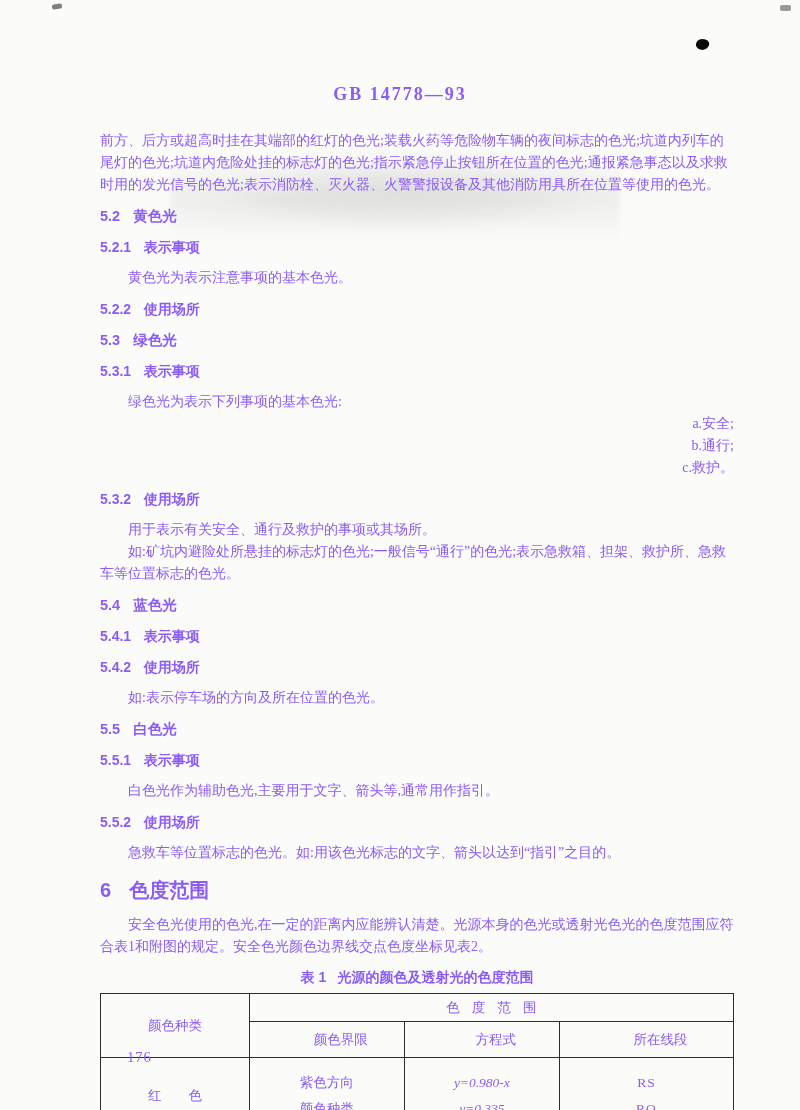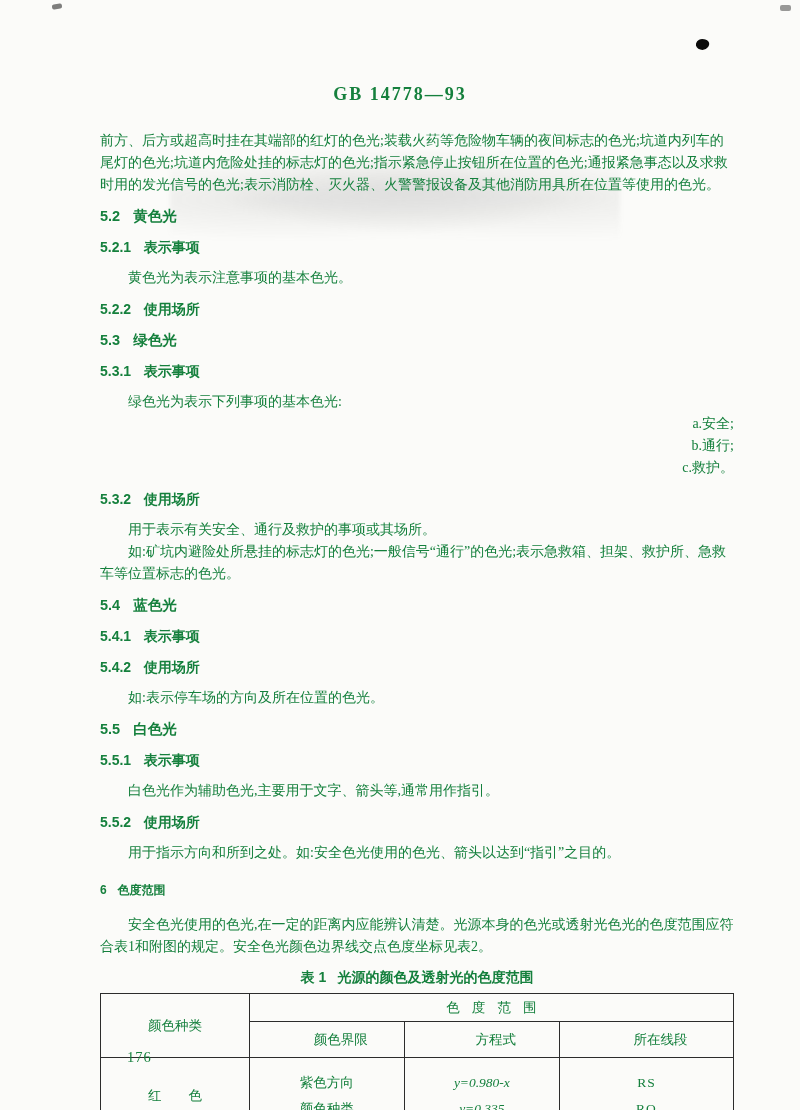--- a/index.html
+++ b/index.html
@@ -5,21 +5,21 @@
   html, body { margin:0; padding:0; }
   body {
     width:800px; height:1110px;
     background:#e9e9e7;
     font-family:"Liberation Serif", serif;
   }
   .page {
     position:relative;
     width:800px; height:1110px;
     background:#fbfbf9;
-    color:#15803d;
+    color:#8b5cf6;
     overflow:hidden;
   }
 
   
   .artifact-blot {
     position:absolute; top:39px; left:696px;
     width:13px; height:11px; background:#0b0b0b;
     border-radius:55% 40% 60% 45%;
     transform:rotate(14deg);
   }
@@ -61,21 +61,21 @@
     margin:9px 0;
     font-family:"Liberation Sans", sans-serif;
     font-weight:bold; font-size:14px; line-height:22px;
   }
   .h-sec { font-size:14.5px; }
   .h-sec .num, .h-sub .num { margin-right:0.9em; }
 
   .h-chapter {
     margin:14px 0 12px 0;
     font-family:"Liberation Sans", sans-serif;
-    font-weight:bold; font-size:12px; line-height:24px;
+    font-weight:bold; font-size:20px; line-height:24px;
   }
   .h-chapter .num { margin-right:0.9em; }
 
   .list-item { margin:0; padding-left:2em; line-height:22px;text-align:right; }
   .list-item .marker { display:inline-block; width:2.2em; }
 
   .table-caption {
     margin:9px 0 6px 0;
     text-align:center;
     font-family:"Liberation Sans", sans-serif;
@@ -161,21 +161,21 @@
 
     <h4 class="h-sub"><span class="num">5.4.2</span><span>使用场所</span></h4>
     <p class="para">如:表示停车场的方向及所在位置的色光。</p>
 
     <h3 class="h-sec"><span class="num">5.5</span><span>白色光</span></h3>
 
     <h4 class="h-sub"><span class="num">5.5.1</span><span>表示事项</span></h4>
     <p class="para">白色光作为辅助色光,主要用于文字、箭头等,通常用作指引。</p>
 
     <h4 class="h-sub"><span class="num">5.5.2</span><span>使用场所</span></h4>
-    <p class="para">用于指示方向和所到之处。如:安全色光使用的色光、箭头以达到“指引”之目的。</p>
+    <p class="para">急救车等位置标志的色光。如:用该色光标志的文字、箭头以达到“指引”之目的。</p>
 
     <h2 class="h-chapter"><span class="num">6</span><span>色度范围</span></h2>
     <p class="para">安全色光使用的色光,在一定的距离内应能辨认清楚。光源本身的色光或透射光色光的色度范围应符合表1和附图的规定。安全色光颜色边界线交点色度坐标见表2。</p>
 
     <div class="table-caption"><span class="cap-label">表 1</span><span>光源的颜色及透射光的色度范围</span></div>
 
     <table class="std-table">
       <colgroup>
         <col class="c1">
           <col class="c2">

